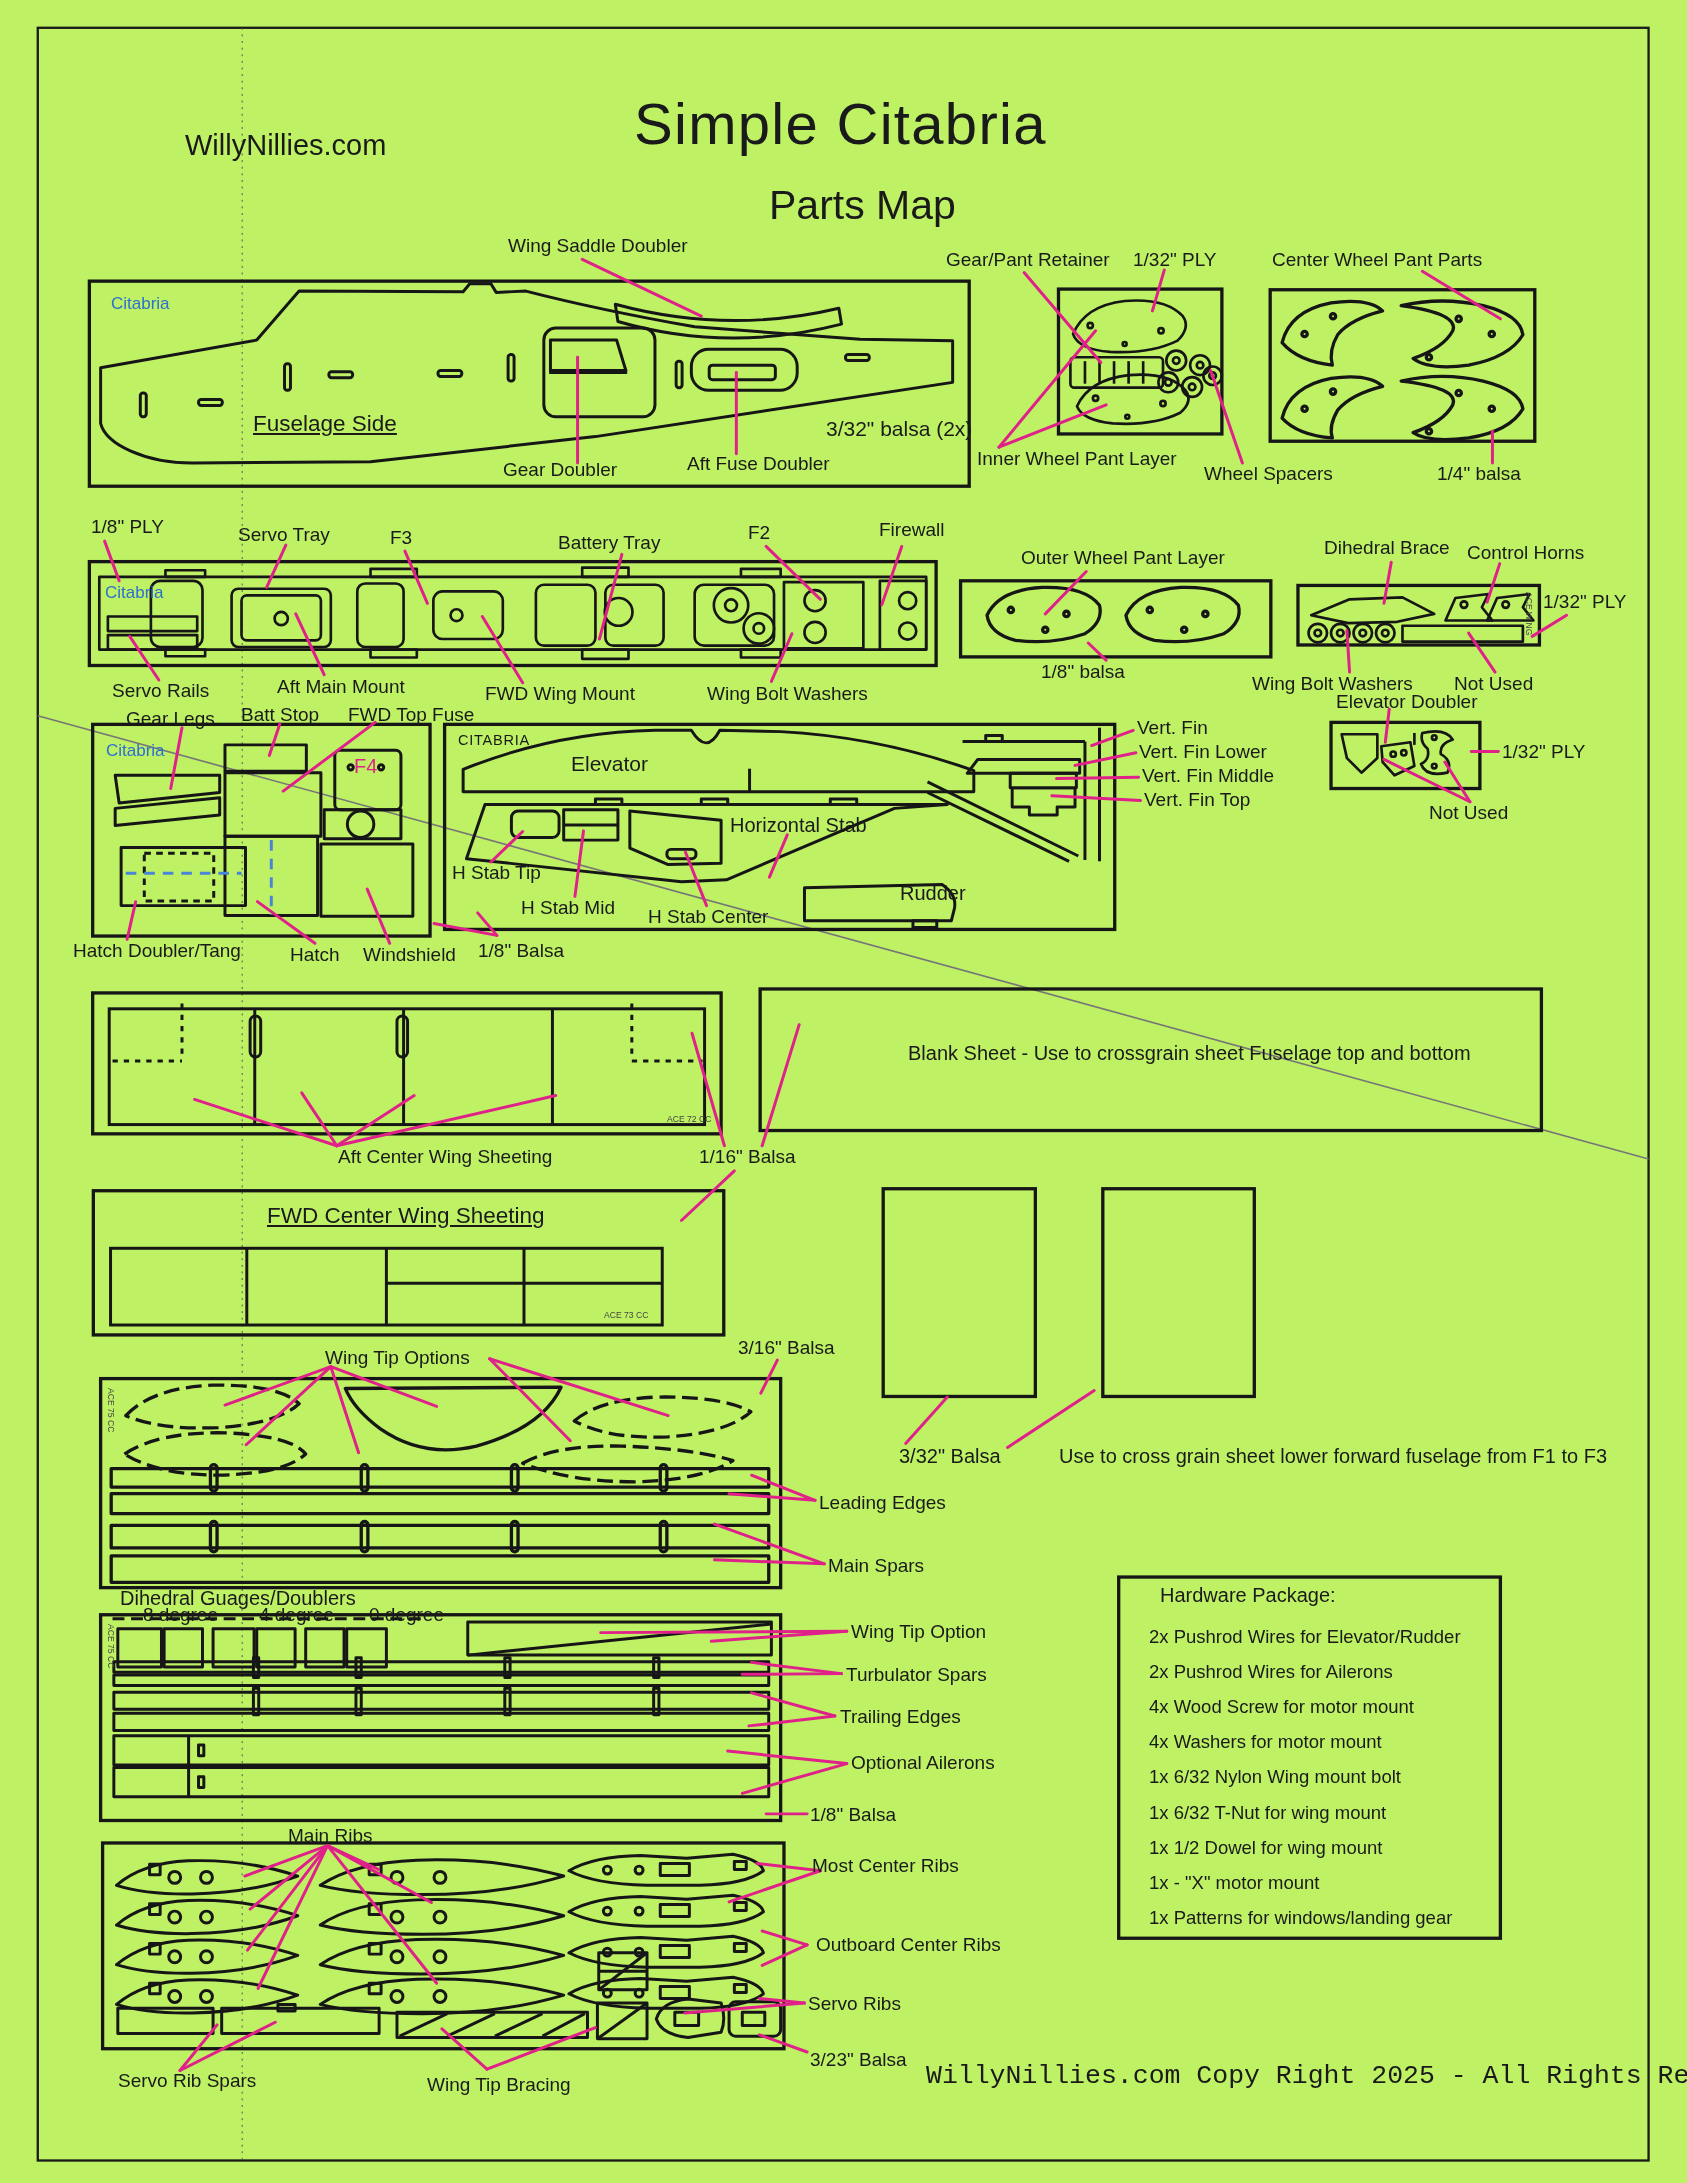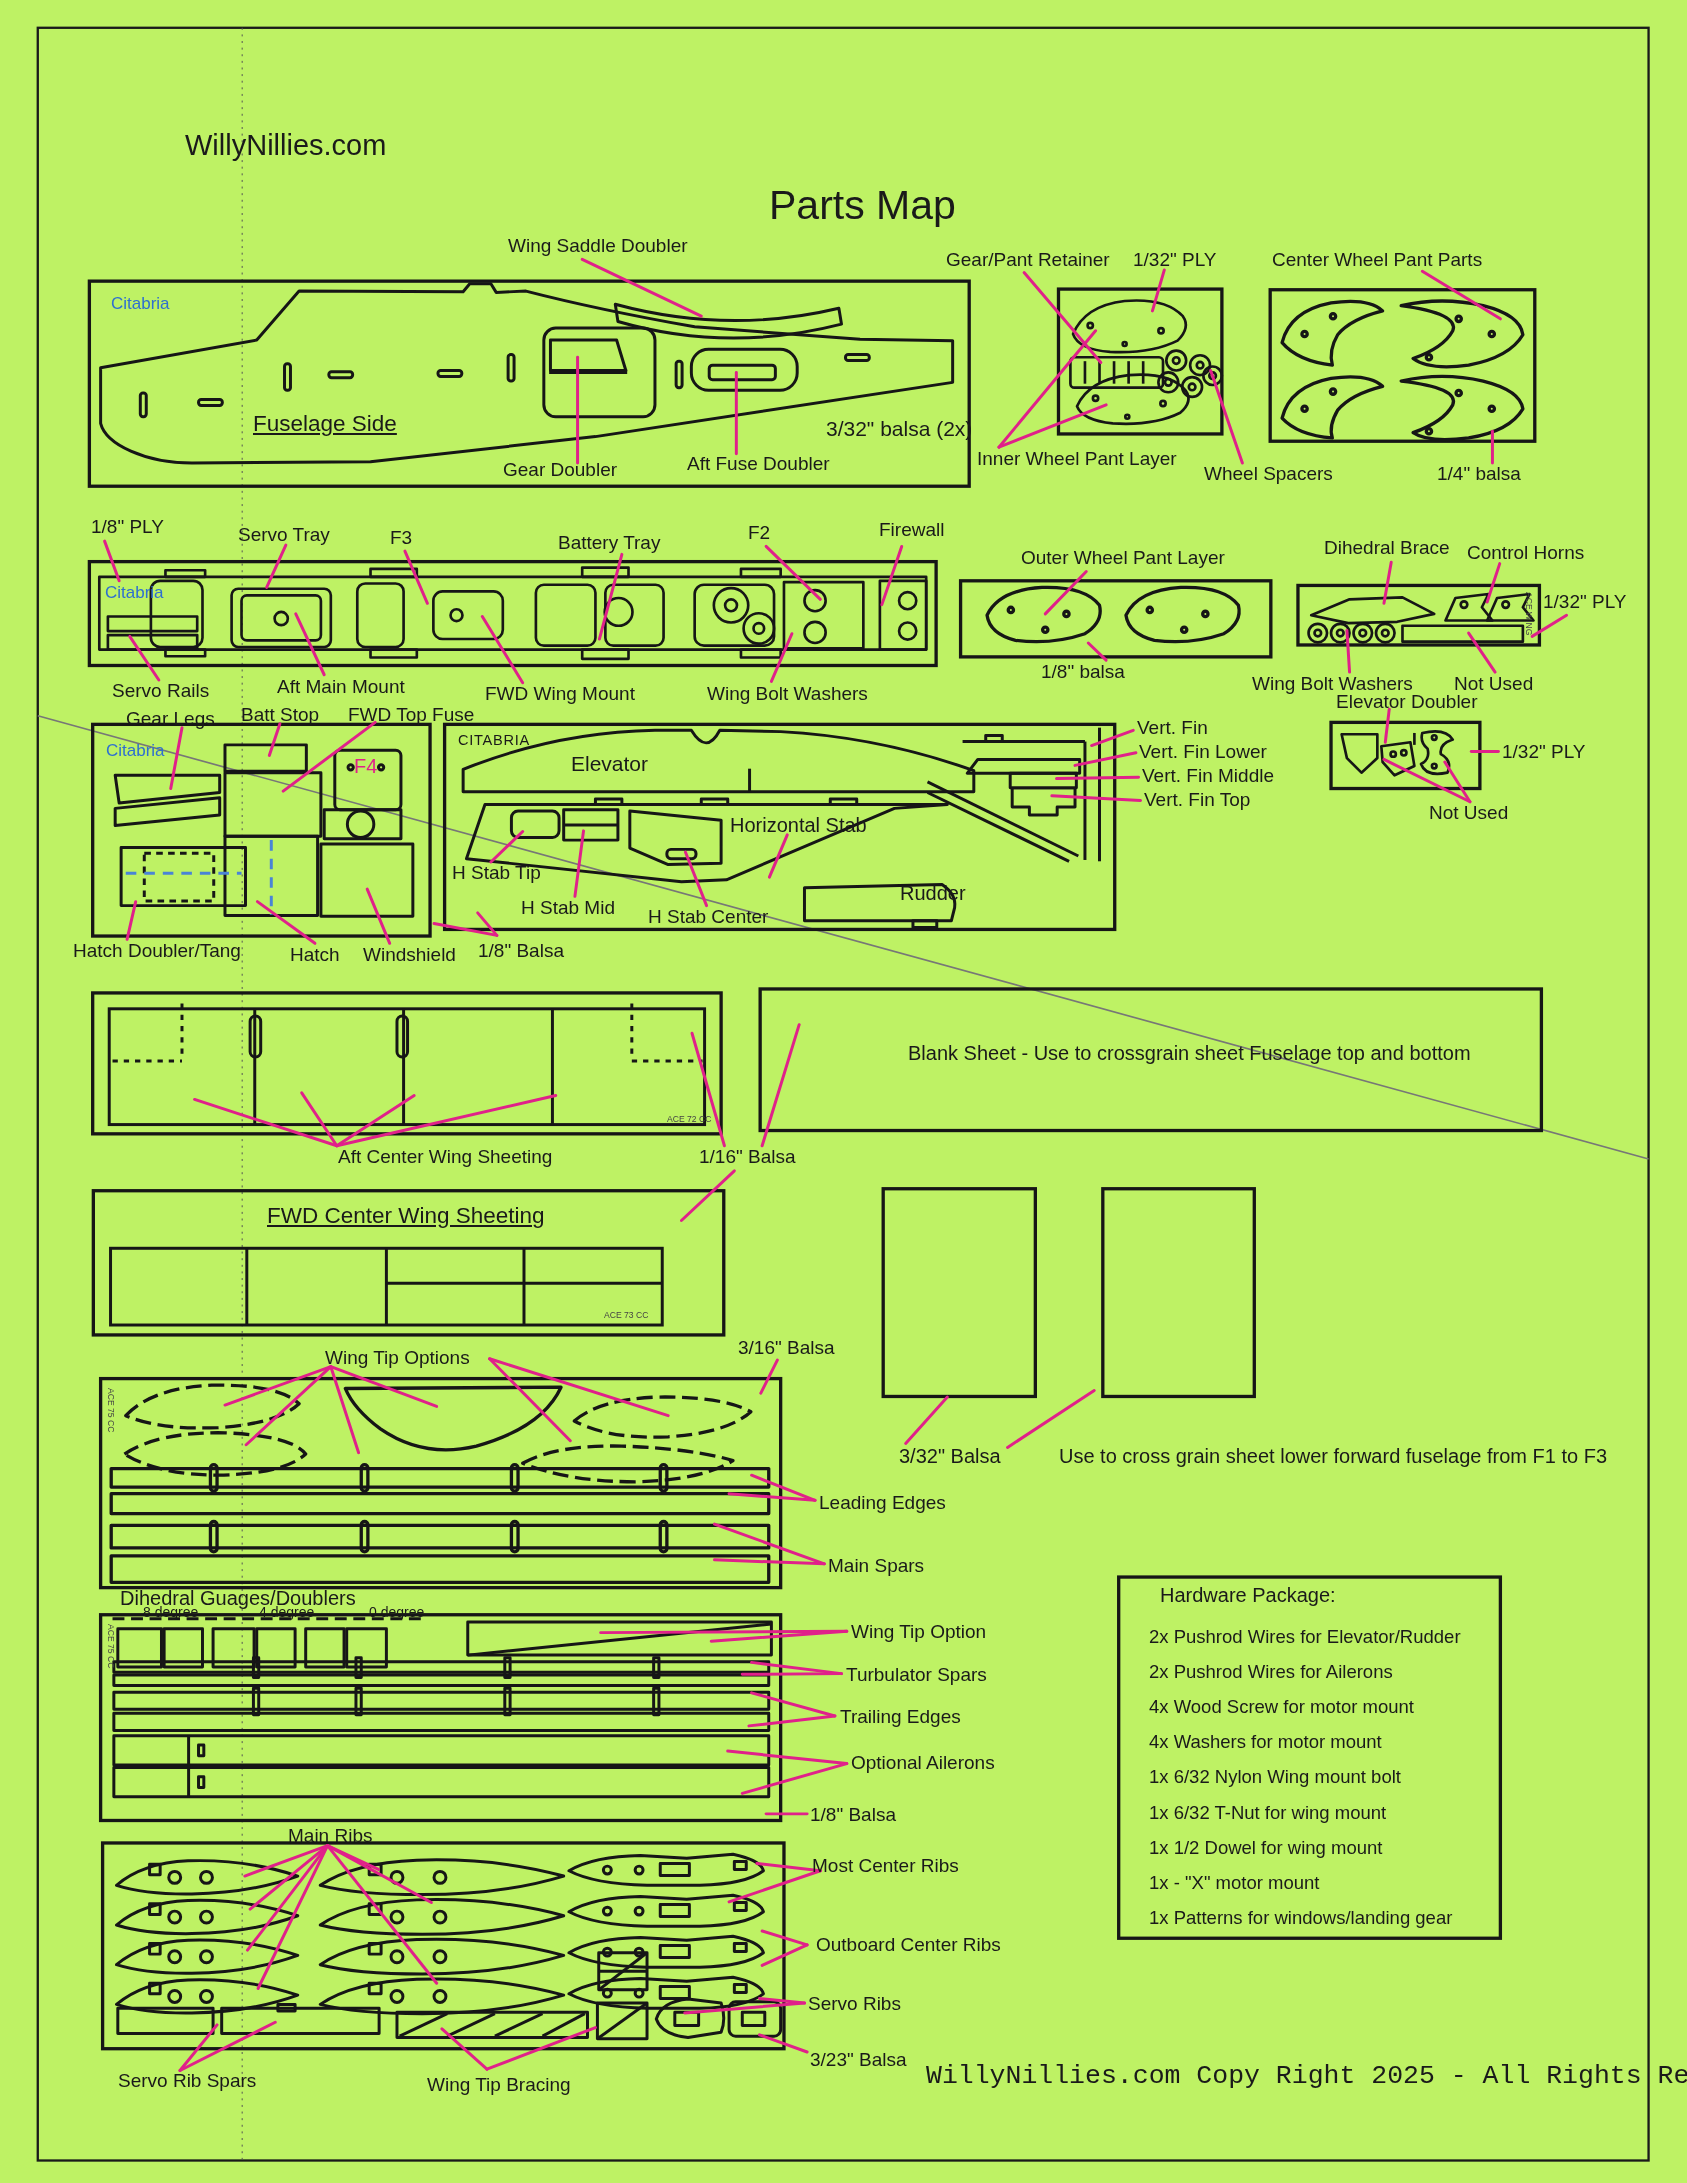--- a/index.html
+++ b/index.html
@@ -2,21 +2,21 @@
 <html style="font-size:10.6px"><head>
 <meta charset="utf-8">
 <style>
   html,body{margin:0;padding:0;background:#e8e8e6;}
   #board{position:relative;width:1687px;height:2183px;background:#bef264;
          font-family:"Liberation Sans",sans-serif;color:#1a1a1a;overflow:hidden;}
   #art{position:absolute;left:0;top:0;z-index:1;}
   .lbl{position:absolute;z-index:3;font-size:19px;line-height:1.05;white-space:nowrap;color:#1a1a1a;}
   .s22{font-size:14.6px;letter-spacing:0.7px;}
   .s26{font-size:17px;}
-  .s27{font-size:14px;}
+  .s27{font-size:19px;}
   .s30{font-size:20px;}
   .s32{font-size:21px;}
   .s34{font-size:22.5px;text-decoration:underline;}
   .blue{color:#2e6fd0;}
   .pink{color:#e0218a;font-weight:400;}
   .title{font-size:58px;letter-spacing:1.3px;}
   .subtitle{font-size:41px;}
   .site{font-size:29px;}
   .footer{font-size:26.5px;font-family:Liberation Mono, monospace;}
   .hw-title{font-size:20px;}
@@ -462,20 +462,21 @@
         <line x1="1216" y1="3028" x2="1035" y2="3043"></line>
     <line x1="1220" y1="3102" x2="1148" y2="3076"></line>
     <line x1="272" y1="3130" x2="328" y2="3061"></line>
         <line x1="272" y1="3130" x2="416" y2="3057"></line>
     <line x1="736" y1="3128" x2="668" y2="3067"></line>
         <line x1="736" y1="3128" x2="900" y2="3065"></line>
   </g>
 </svg>
 
 <div class="lbl site" style="left:185px;top:130px">WillyNillies.com</div>
+<div class="lbl title" style="left:634px;top:94px">Simple Citabria</div>
 <div class="lbl subtitle" style="left:769px;top:184px">Parts Map</div>
 
 <div class="lbl" style="left:508px;top:236px">Wing Saddle Doubler</div>
 <div class="lbl" style="left:946px;top:250px">Gear/Pant Retainer</div>
 <div class="lbl" style="left:1133px;top:250px">1/32" PLY</div>
 <div class="lbl" style="left:1272px;top:250px">Center Wheel Pant Parts</div>
 <div class="lbl blue s26" style="left:111px;top:295px">Citabria</div>
 <div class="lbl s34" style="left:253px;top:412px">Fuselage Side</div>
 <div class="lbl s32" style="left:826px;top:418px">3/32" balsa (2x)</div>
 <div class="lbl" style="left:503px;top:460px">Gear Doubler</div>

